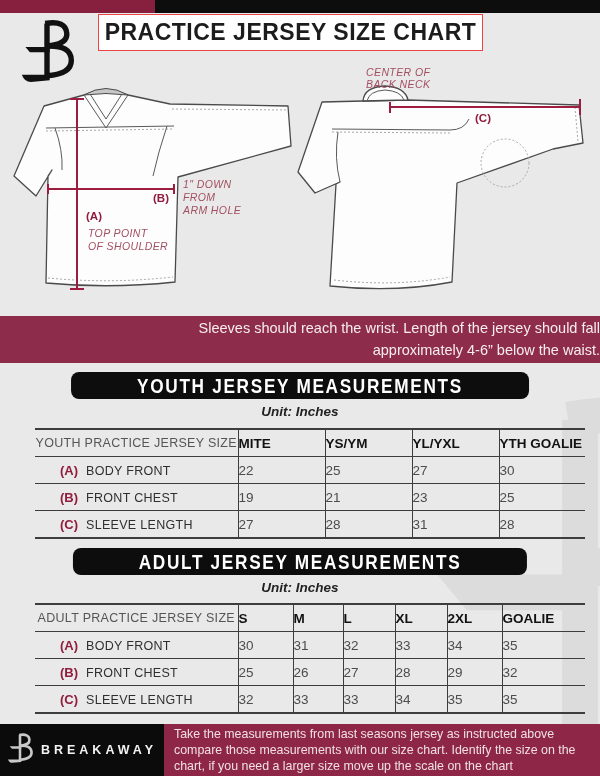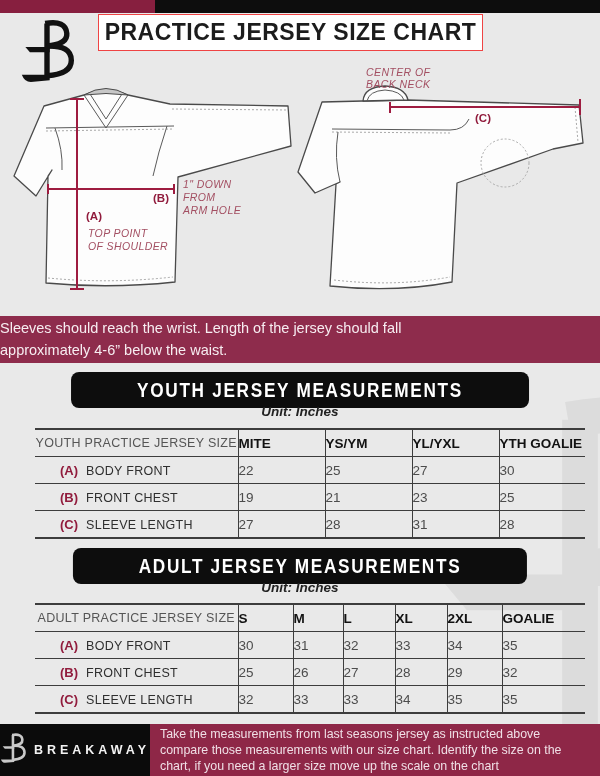--- a/index.html
+++ b/index.html
@@ -27,26 +27,26 @@
   .jersey{fill:#fdfdfd;stroke:#4a4a4a;stroke-width:1.3;stroke-linejoin:round;}
   .seam{fill:none;stroke:#5a5a5a;stroke-width:1;}
   .stitch{fill:none;stroke:#a9a9a9;stroke-width:1;stroke-dasharray:2 2;}
   .collar-back{fill:#c7c7c7;stroke:#4a4a4a;stroke-width:1;}
   .measure{stroke:#9e1c40;stroke-width:2;fill:none;}
   .ann-key{font:bold 11.5px "Liberation Sans",sans-serif;fill:#911c3d;}
   .ann-txt{font:italic 10.5px "Liberation Sans",sans-serif;fill:#a34f62;letter-spacing:.4px;}
 
   
   .banner{position:absolute;left:0;top:316px;width:600px;height:47px;background:#8e2c4c;
-          display:flex;flex-direction:column;align-items:flex-start;justify-content:center;z-index:2;}
+          display:flex;flex-direction:column;align-items:flex-end;justify-content:center;z-index:2;}
   .banner div{color:#f7edf1;font-size:14.5px;line-height:1.45;}
 
   
   .pill{position:absolute;left:50%;transform:translateX(-50%);background:#0d0d0d;border-radius:8px;
-        height:36px;display:flex;align-items:center;justify-content:center;padding:0 35px;z-index:2;}
+        height:27px;display:flex;align-items:center;justify-content:center;padding:0 35px;z-index:2;}
   .pill span{display:inline-block;transform:scaleX(.84);font-size:20.5px;font-weight:bold;color:#fff;
              letter-spacing:2px;white-space:nowrap;}
   .pill-youth{top:372px;} .pill-adult{top:548px;}
   .unit{position:absolute;left:0;width:600px;text-align:center;font-style:italic;font-weight:bold;
         font-size:13.5px;color:#222;z-index:2;}
   .unit-youth{top:404px;} .unit-adult{top:580px;}
 
   
   table{position:absolute;left:35px;width:550px;border-collapse:collapse;table-layout:fixed;z-index:2;}
   .table-youth{top:428px;} .table-adult{top:603px;}
@@ -59,21 +59,21 @@
   .size-head{font-weight:bold;font-size:13.5px;color:#121212;}
   .row-key{color:#911c3d;font-weight:bold;font-size:13px;margin-right:8px;}
   .row-label{color:#2f2f2f;font-size:12.5px;letter-spacing:.3px;margin-top:32px;}
   .val{font-size:13.5px;color:#4c4c4c;}
 
   
   .watermark{position:absolute;left:400px;top:378px;width:360px;height:500px;color:#000;opacity:.05;z-index:0;}
 
   
   .footer{position:absolute;left:0;top:724px;width:600px;height:52px;display:flex;z-index:3;}
-  .footer-black{width:150px;background:#0b0b0b;display:flex;align-items:center;justify-content:center;gap:8px;}
+  .footer-black{width:164px;background:#0b0b0b;display:flex;align-items:center;justify-content:center;gap:8px;}
   .footer-logo{width:26px;height:36px;color:#c9c9c9;}
   .brand{color:#f2f2f2;font-size:12.5px;font-weight:bold;letter-spacing:4px;}
   .footer-maroon{flex:1;background:#8e2747;display:flex;align-items:center;padding:4px 10px;box-sizing:border-box;}
   .footer-maroon div{color:#f0dfe6;font-size:12.4px;line-height:1.3;}
 </style>
 </head>
 <body>
 
 <div class="page">
 

